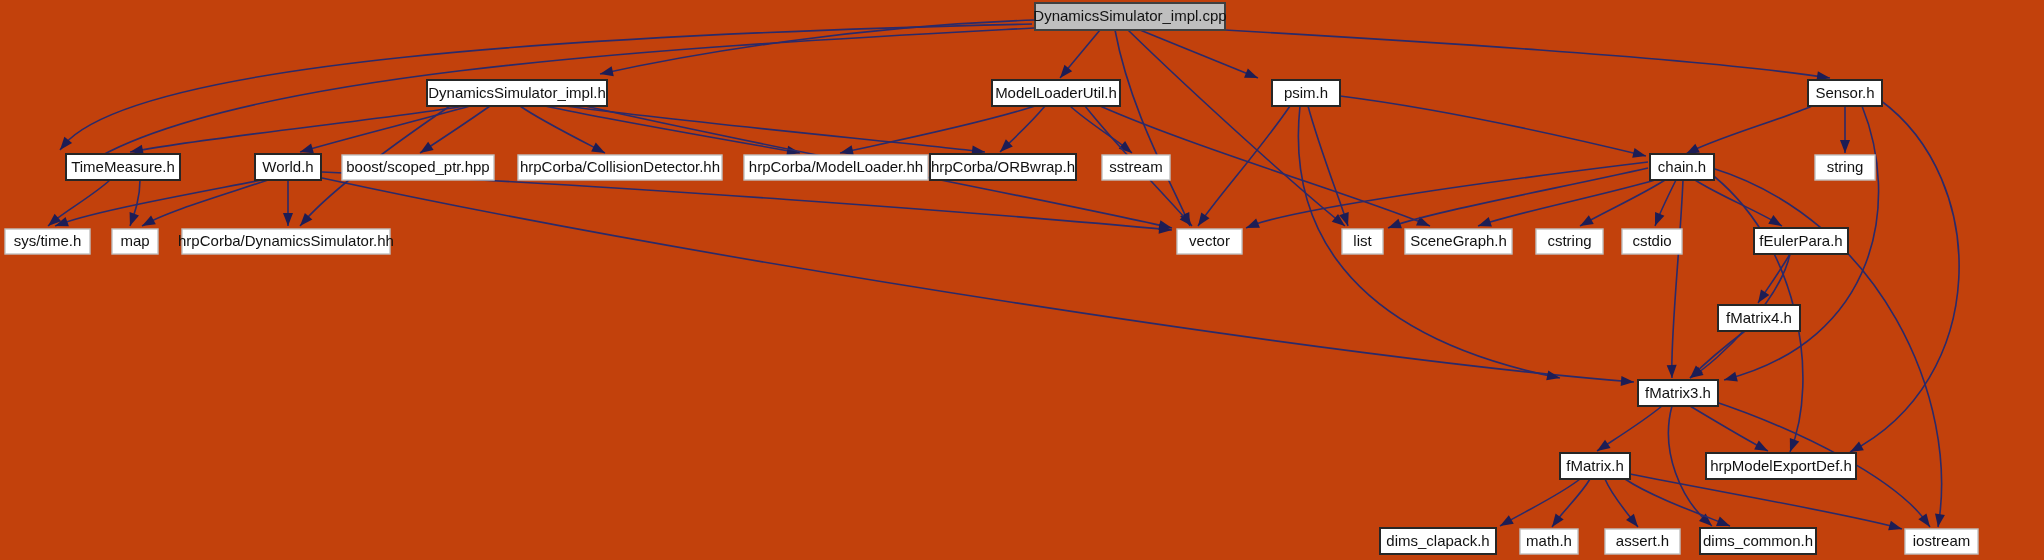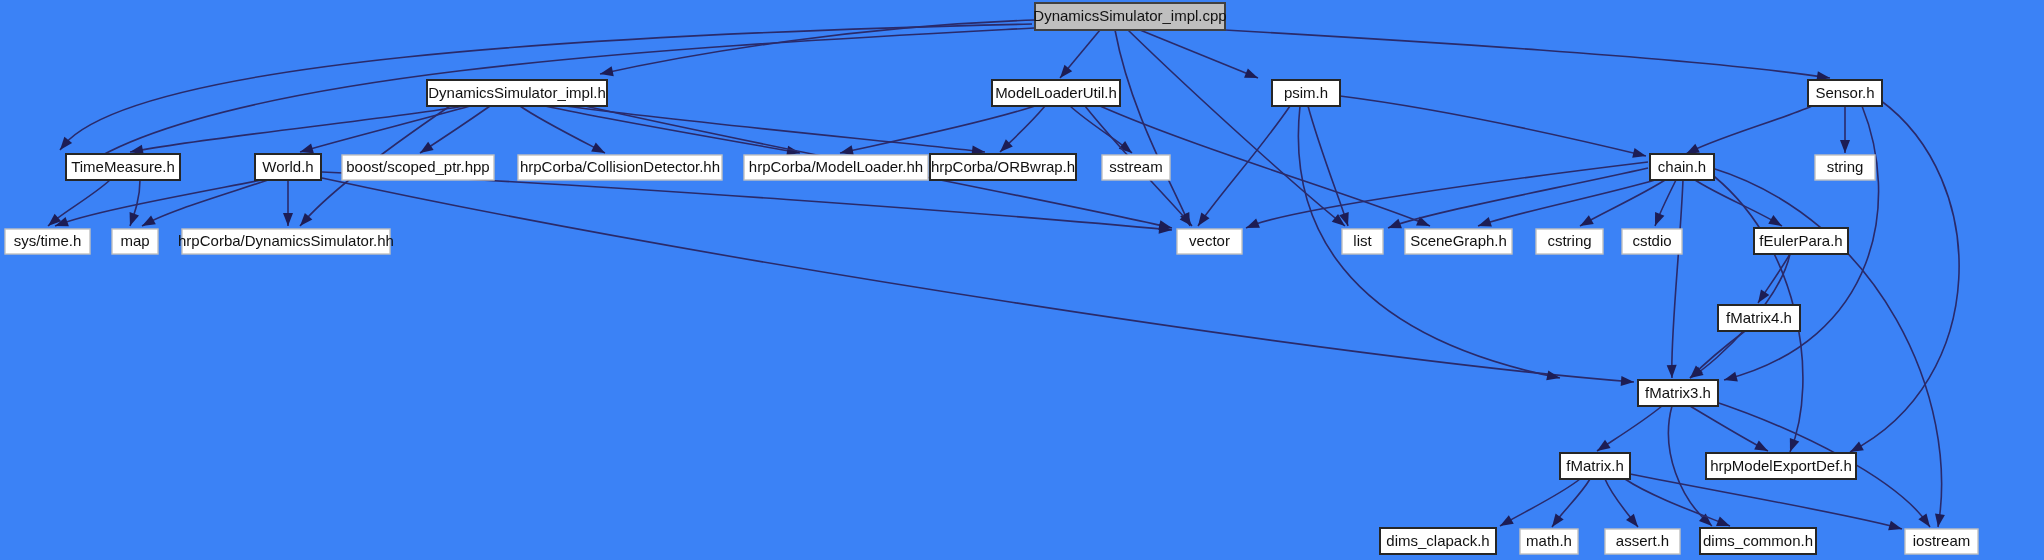--- a/index.html
+++ b/index.html
@@ -1,17 +1,17 @@
 <!DOCTYPE html>
 <html><head>
 <meta charset="utf-8">
 <style>
   html,body{margin:0;padding:0;background:#ffffff;}
   body{font-family:"Liberation Sans", sans-serif;}
-  #graph-wrap{position:relative;width:2044px;height:560px;background:#3b82f6;overflow:hidden;}
+  #graph-wrap{position:relative;width:2044px;height:560px;background:#c2410c;overflow:hidden;}
   svg#dep-graph{display:block;width:2044px;height:560px;}
   .node-box{fill:#ffffff;}
   .node-box.root{fill:#bfbfbf;stroke:#404040;stroke-width:2;}
   .node-box.bold{fill:#ffffff;stroke:#262626;stroke-width:2;}
   .node-box.thin{fill:#ffffff;stroke:#c0c0c0;stroke-width:1.4;}
   .node-label{font-family:"Liberation Sans", sans-serif;font-size:15px;fill:#111111;
               text-anchor:middle;dominant-baseline:middle;}
   .edge-path{fill:none;stroke:#2a2a6a;stroke-width:1.6;}
   .edge-head{fill:#1d1d55;stroke:none;}
 </style>

